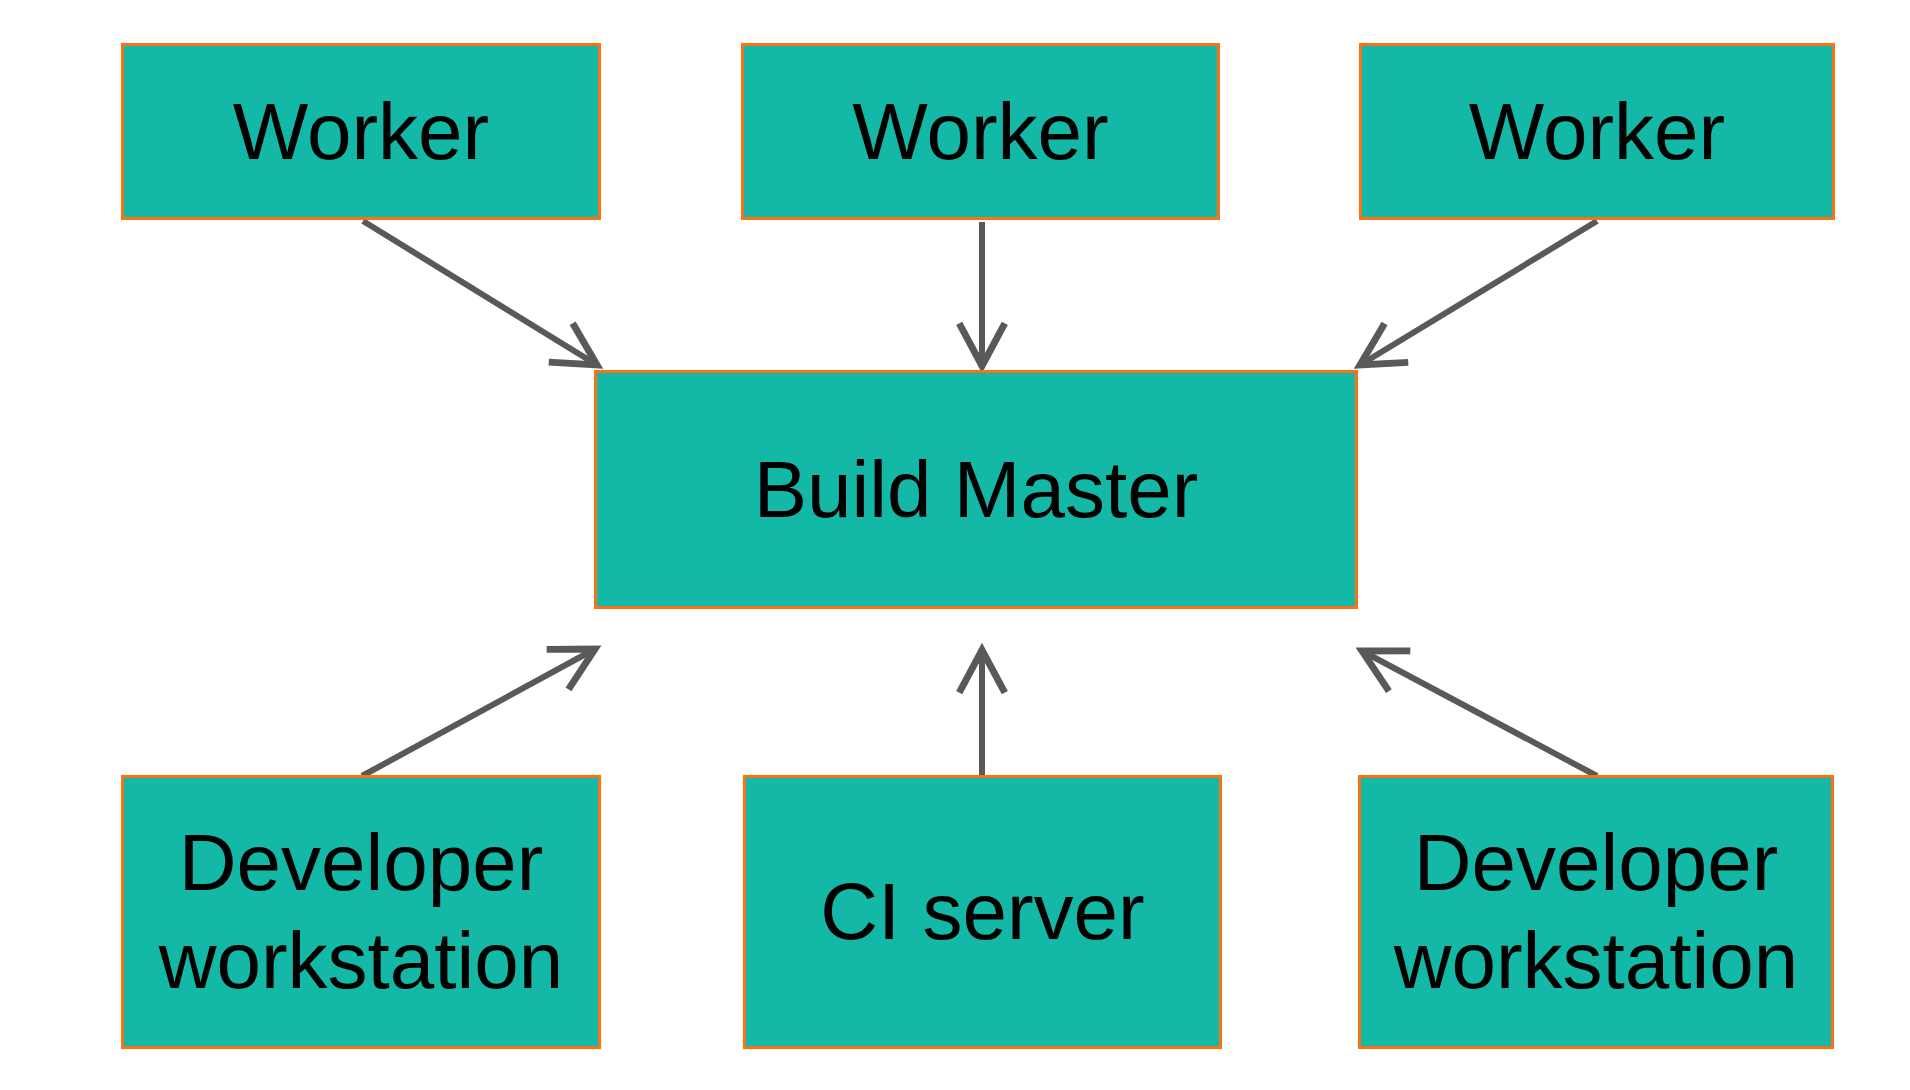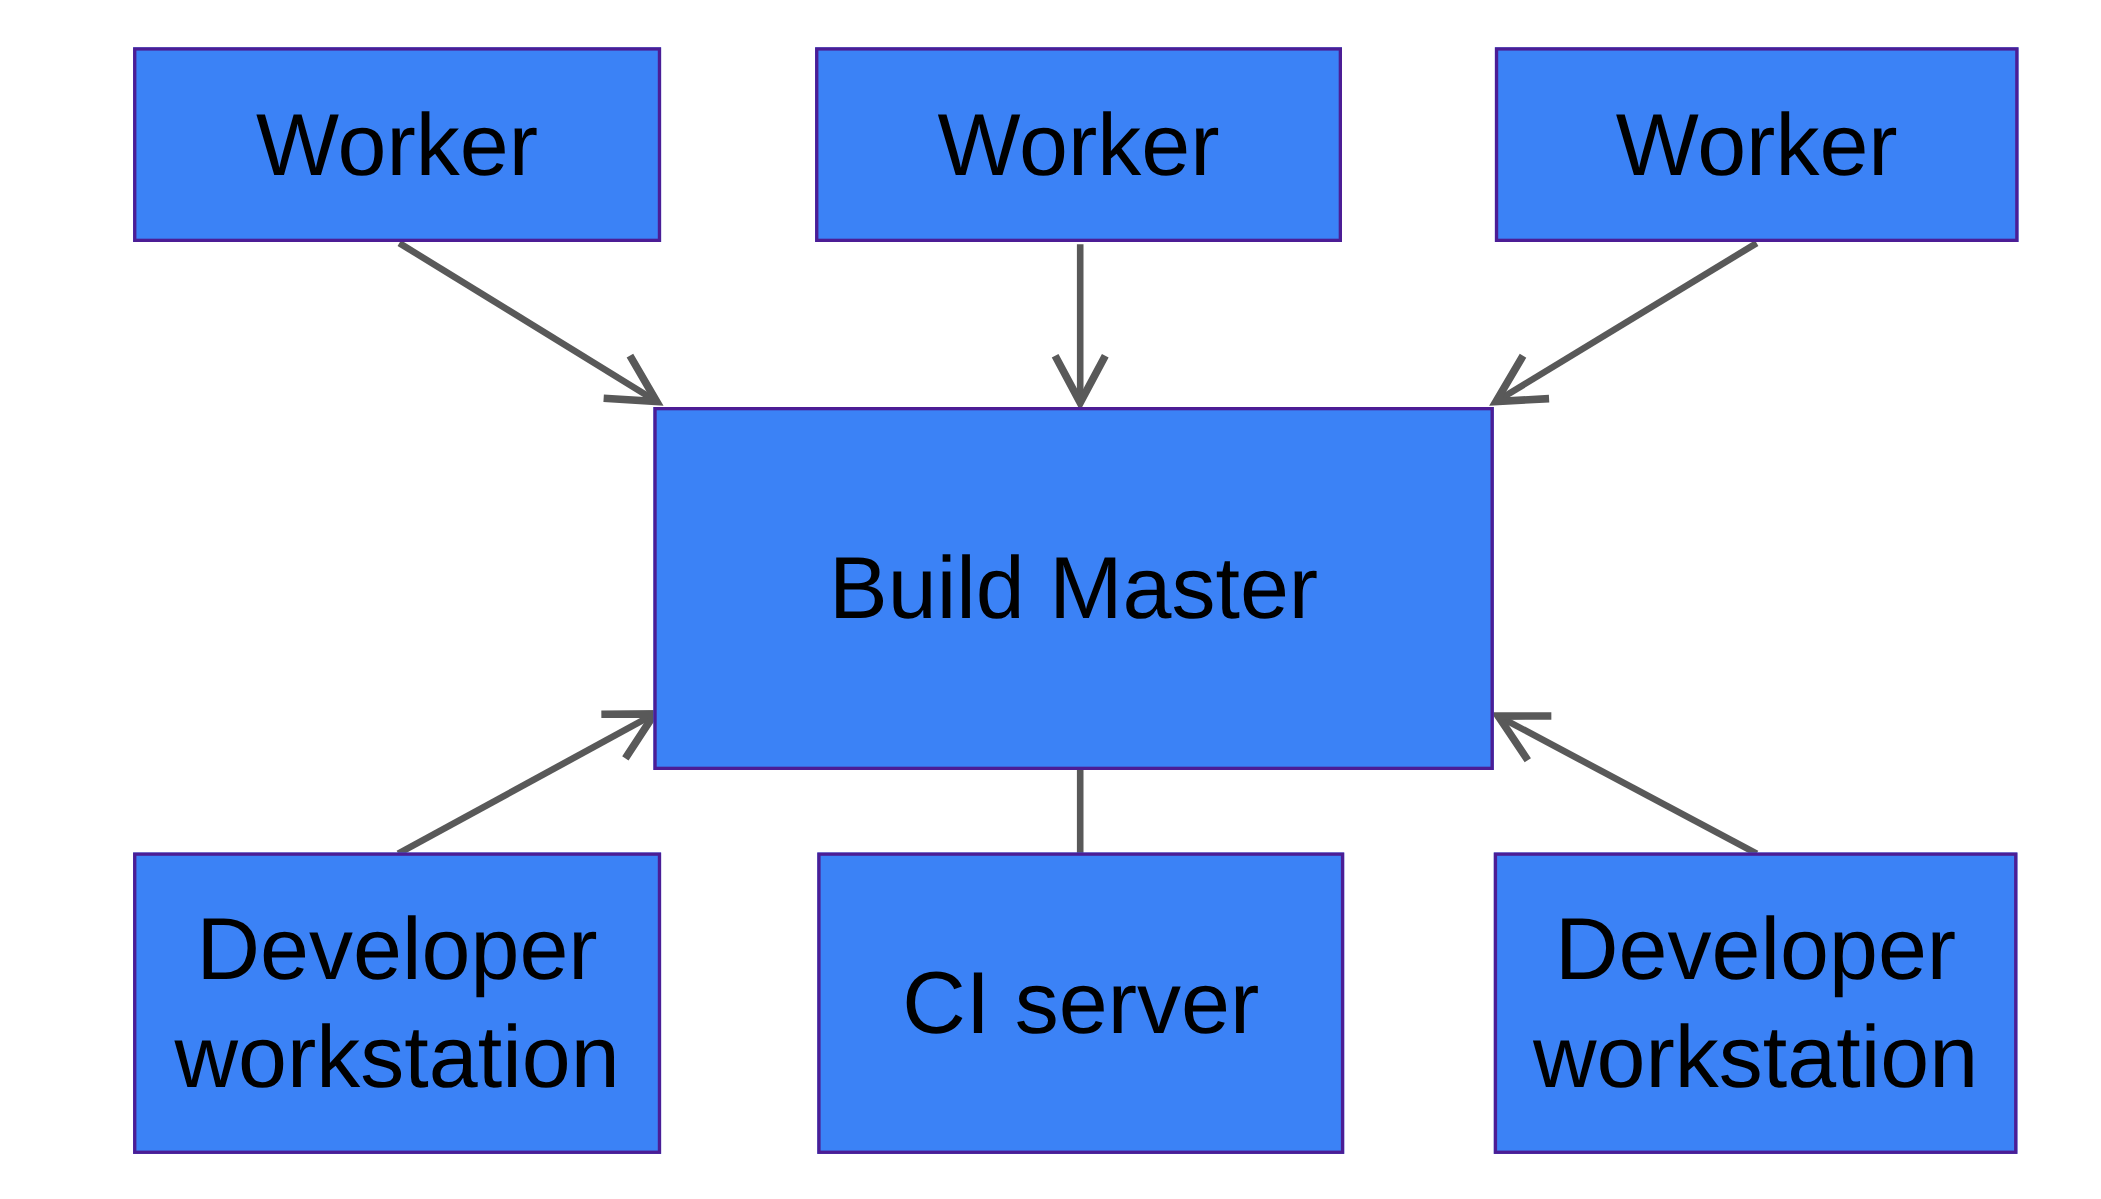--- a/index.html
+++ b/index.html
@@ -11,37 +11,37 @@
     position: relative;
     width: 1910px;
     height: 1090px;
     background: #ffffff;
     overflow: hidden;
     font-family: "Liberation Sans", "DejaVu Sans", sans-serif;
   }
   .node {
     position: absolute;
     box-sizing: border-box;
-    background: #3b82f6;
-    border: 3px solid #4c1d95;
+    background: #14b8a6;
+    border: 3px solid #f97316;
     display: flex;
     align-items: center;
     justify-content: center;
     text-align: center;
     color: #000000;
     font-size: 80px;
     line-height: 1.22;
     padding: 0 20px;
   }
   
   .node.worker-left   { left: 121px;  top: 43px;  width: 480px; height: 177px; }
   .node.worker-center { left: 741px;  top: 43px;  width: 479px; height: 177px; }
   .node.worker-right  { left: 1359px; top: 43px;  width: 476px; height: 177px; }
   
-  .node.build-master  { left: 594px;  top: 370px; width: 764px; height: 330px; }
+  .node.build-master  { left: 594px;  top: 370px; width: 764px; height: 239px; }
   
   .node.dev-left      { left: 121px;  top: 775px; width: 480px; height: 274px; }
   .node.ci-server     { left: 743px;  top: 775px; width: 479px; height: 274px; align-items: center; }
   .node.dev-right     { left: 1358px; top: 775px; width: 476px; height: 274px; }
 
   svg.arrows {
     position: absolute;
     left: 0;
     top: 0;
     width: 1910px;

